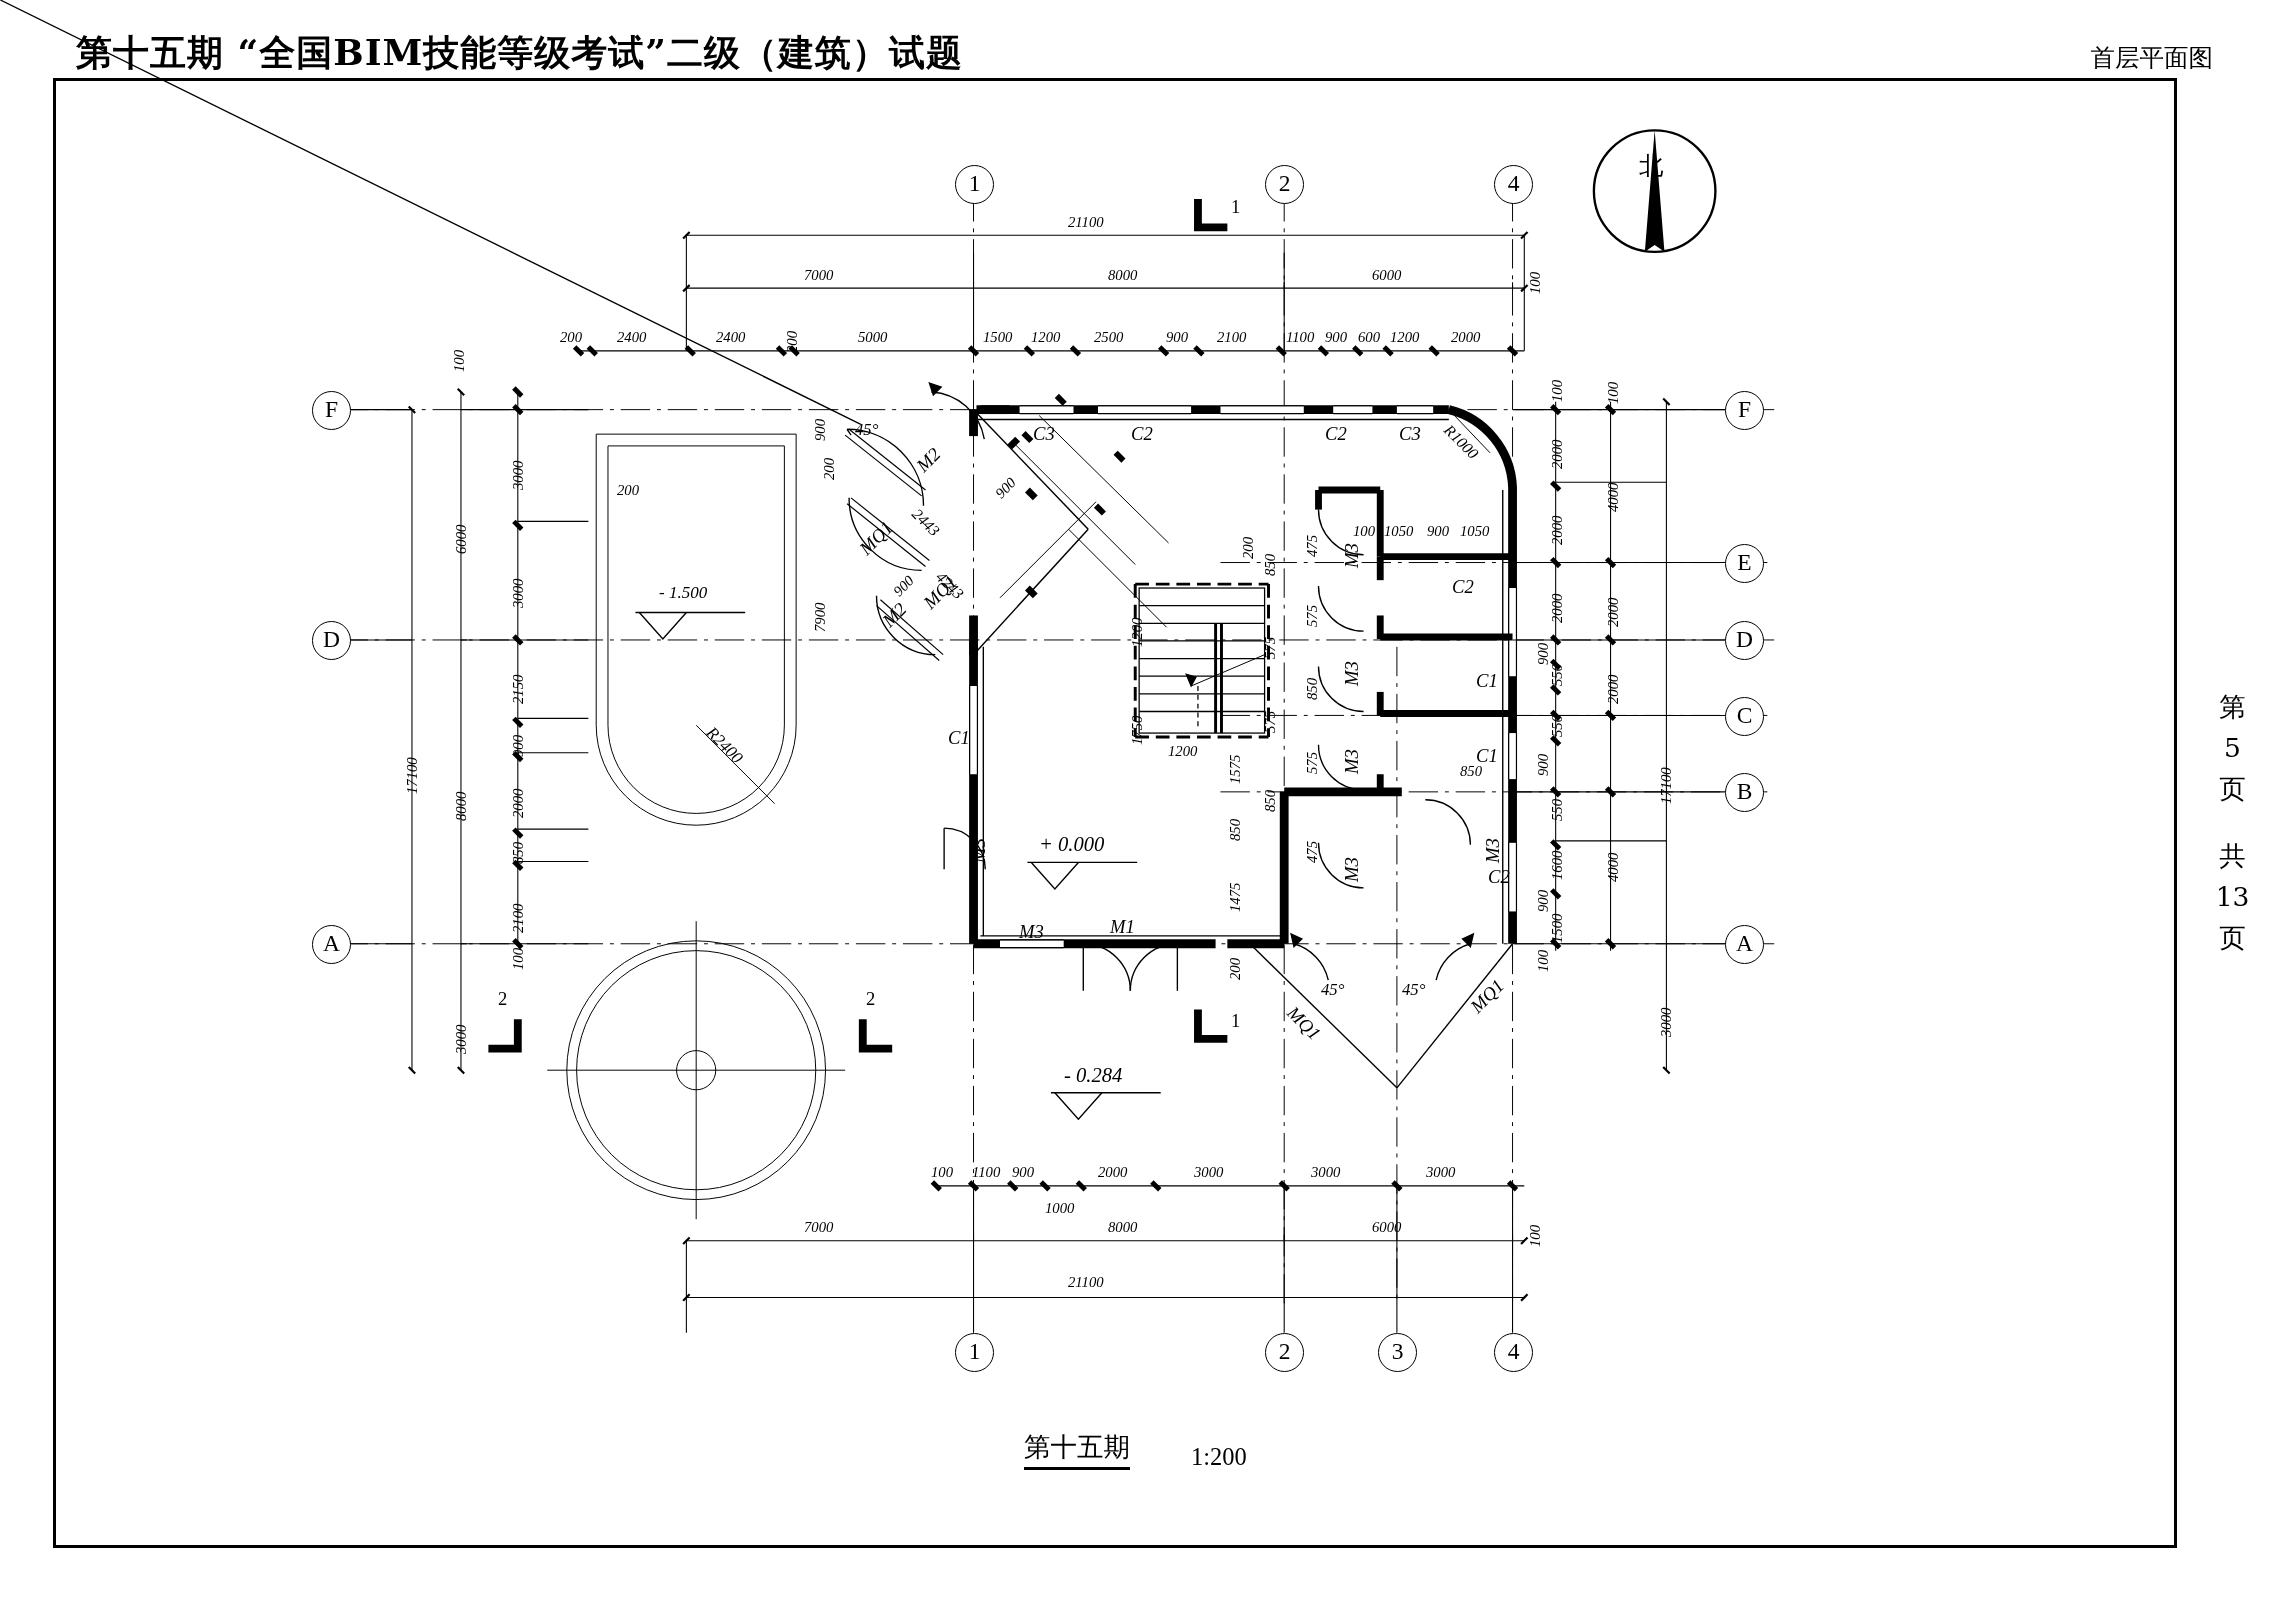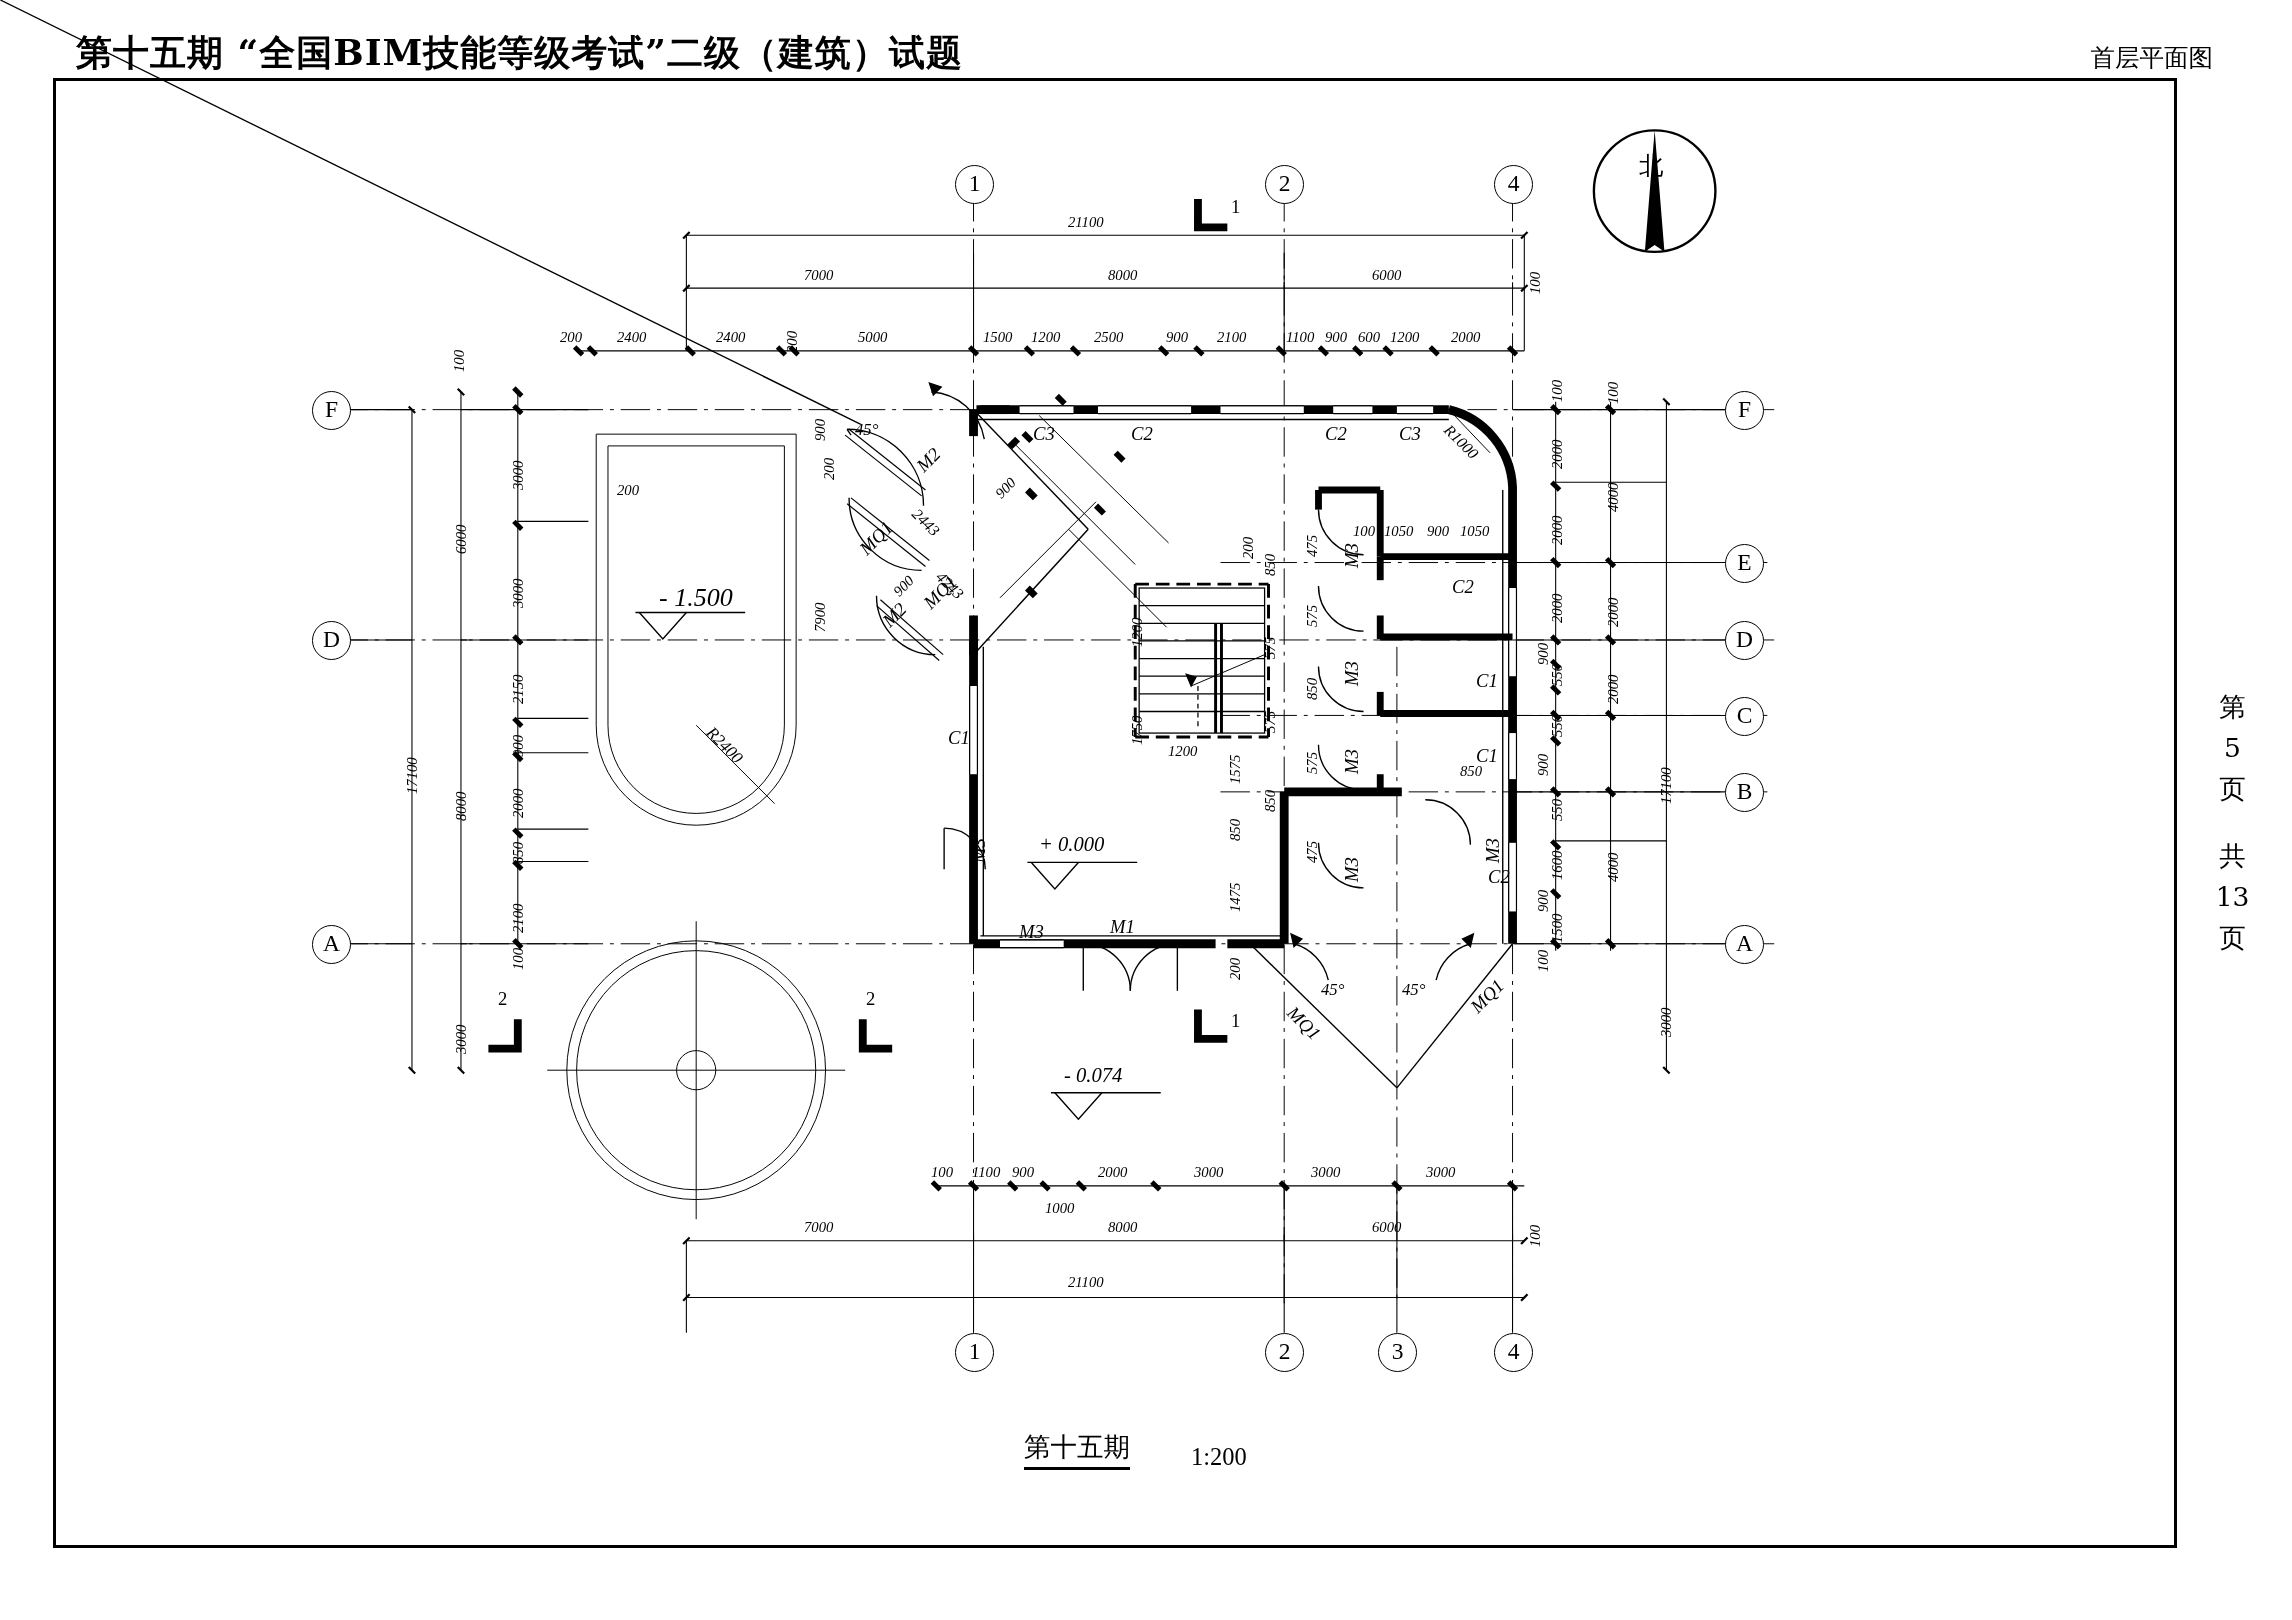--- a/index.html
+++ b/index.html
@@ -542,23 +542,23 @@
 <div class="num v" style="left:1549px;top:737px;">550</div>
 <div class="num v" style="left:1535px;top:776px;">900</div>
 <div class="num v" style="left:1549px;top:821px;">550</div>
 <div class="num v" style="left:1549px;top:880px;">1600</div>
 <div class="num v" style="left:1535px;top:912px;">900</div>
 <div class="num v" style="left:1549px;top:943px;">1500</div>
 <div class="num v" style="left:1535px;top:972px;">100</div>
 <div class="num v" style="left:1549px;top:402px;">100</div>
 <div class="num v" style="left:1605px;top:404px;">100</div>
 
-<div class="lbl" style="left:659px;top:583px;font-size:26px;">- 1.500</div>
+<div class="lbl" style="left:659px;top:583px;font-size:17px;">- 1.500</div>
 <div class="lbl" style="left:1039px;top:833px;font-size:20.6px;">+ 0.000</div>
-<div class="lbl" style="left:1064px;top:1064px;font-size:20.6px;">- 0.074</div>
+<div class="lbl" style="left:1064px;top:1064px;font-size:20.6px;">- 0.284</div>
 
 <div class="lbl d2" style="left:716px;top:723px;font-size:16.7px;">R2400</div>
 <div class="lbl d2" style="left:1453px;top:421px;font-size:15.7px;">R1000</div>
 
 <div class="num" style="left:617px;top:482px;">200</div>
 <div class="num v" style="left:1240px;top:559px;">200</div>
 
 <div class="num v" style="left:821px;top:480px;">200</div>
 <div class="num v" style="left:812px;top:441px;">900</div>
 <div class="num v" style="left:812px;top:632px;">7900</div>

